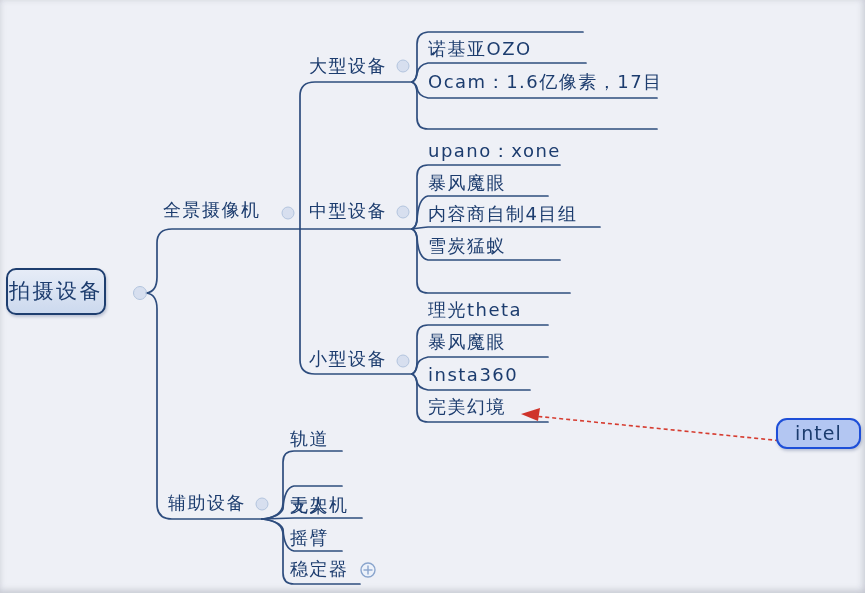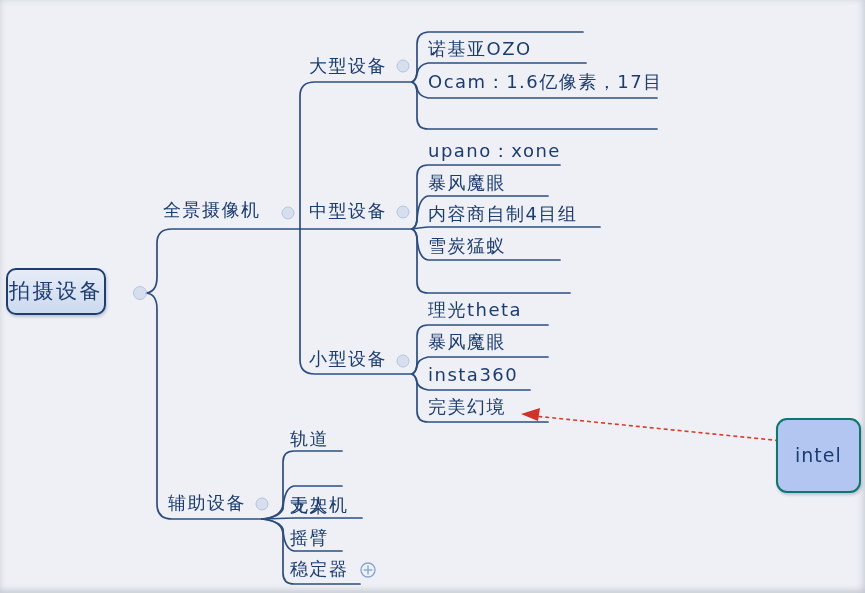--- a/index.html
+++ b/index.html
@@ -21,22 +21,22 @@
     white-space:nowrap;line-height:1.2;cursor:default;
   }
   .root{
     background:linear-gradient(#e6ecf7,#ccd9ee);
     border:2.5px solid #1e3e6f;border-radius:10px;
     padding:9px 1px;font-size:21px;letter-spacing:2.5px;
     box-shadow:1px 2px 3px rgba(40,60,110,.25);
   }
   .floating{
     background:#b3c6f2;
-    border:2px solid #0f766e;border-radius:11px;
-    padding:24px 17px;font-size:19px;letter-spacing:1px;
+    border:2px solid #1d4ed8;border-radius:11px;
+    padding:2px 17px;font-size:19px;letter-spacing:1px;
     box-shadow:1px 2px 3px rgba(40,60,110,.25);
   }
 </style>
 </head>
 <body>
 
 <div class="stage">
 
   <svg class="wires" width="865" height="593" viewBox="0 0 865 593">
 

